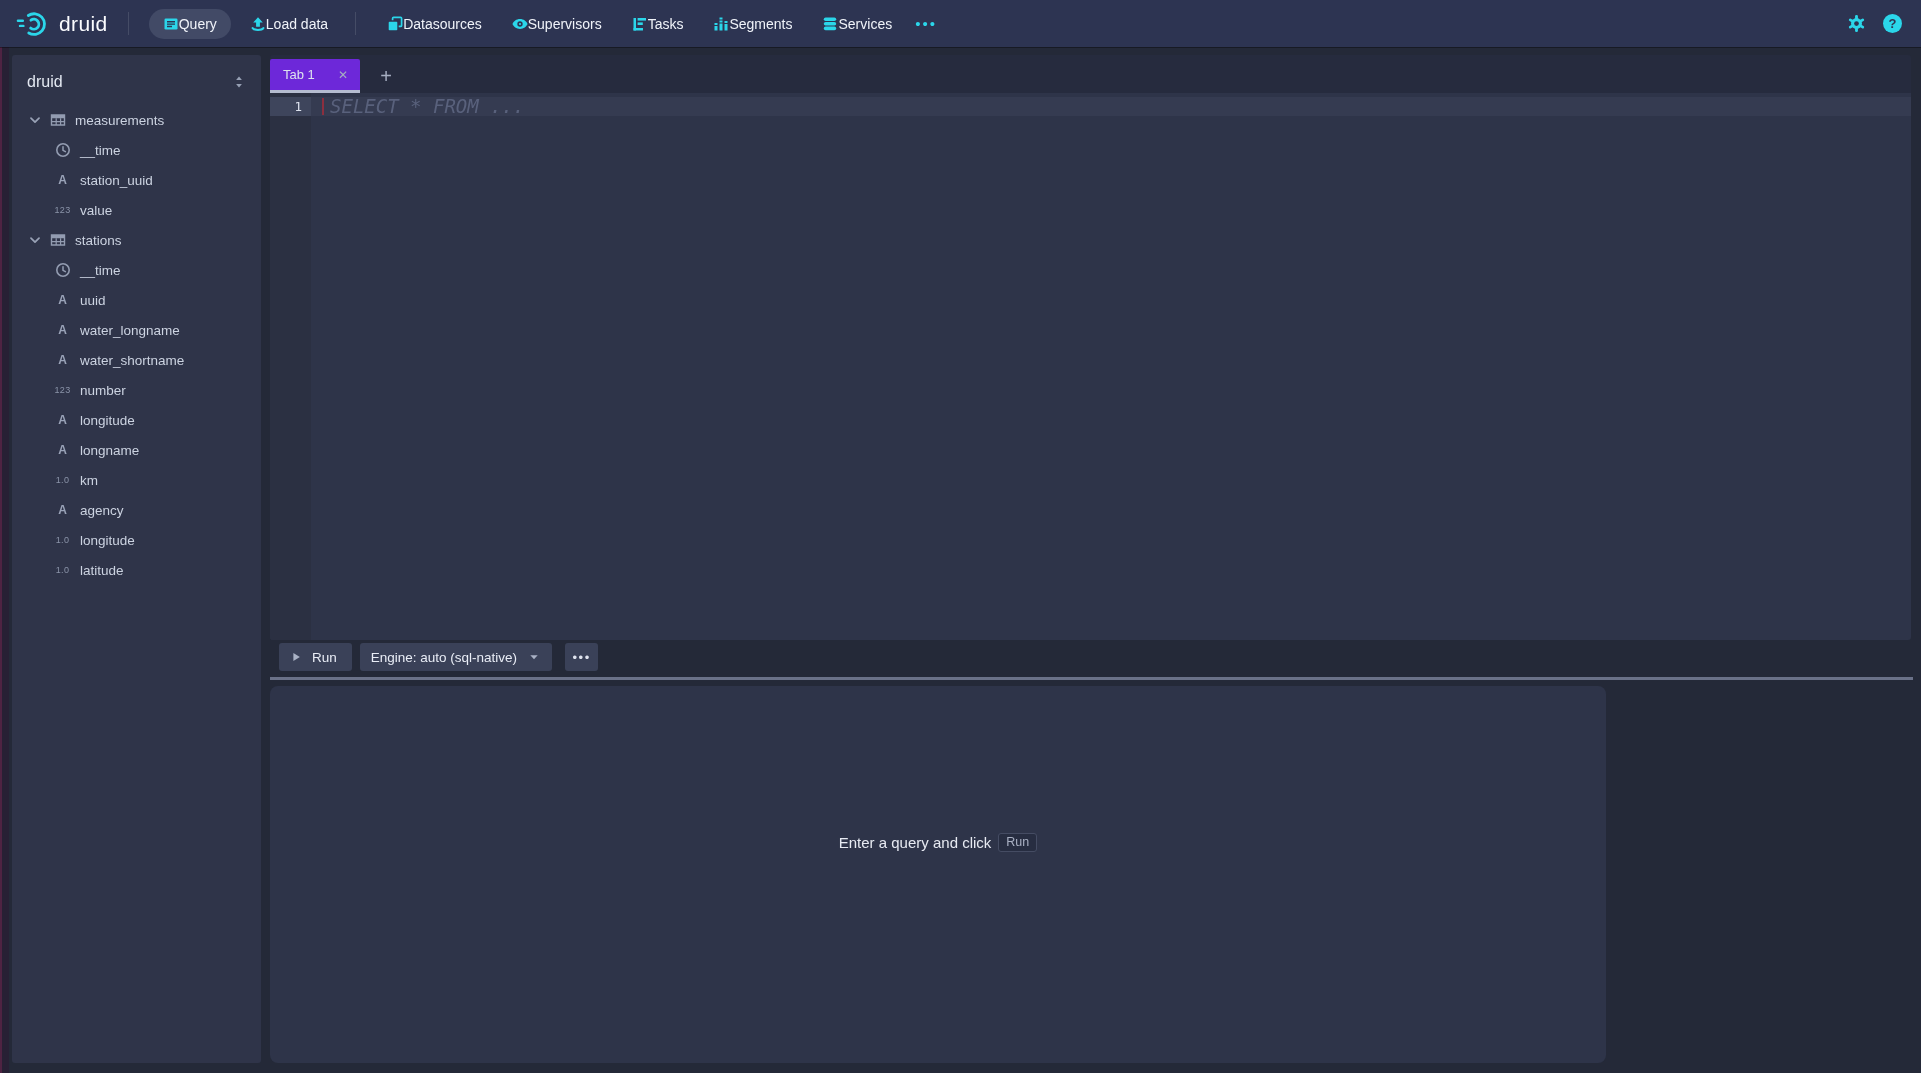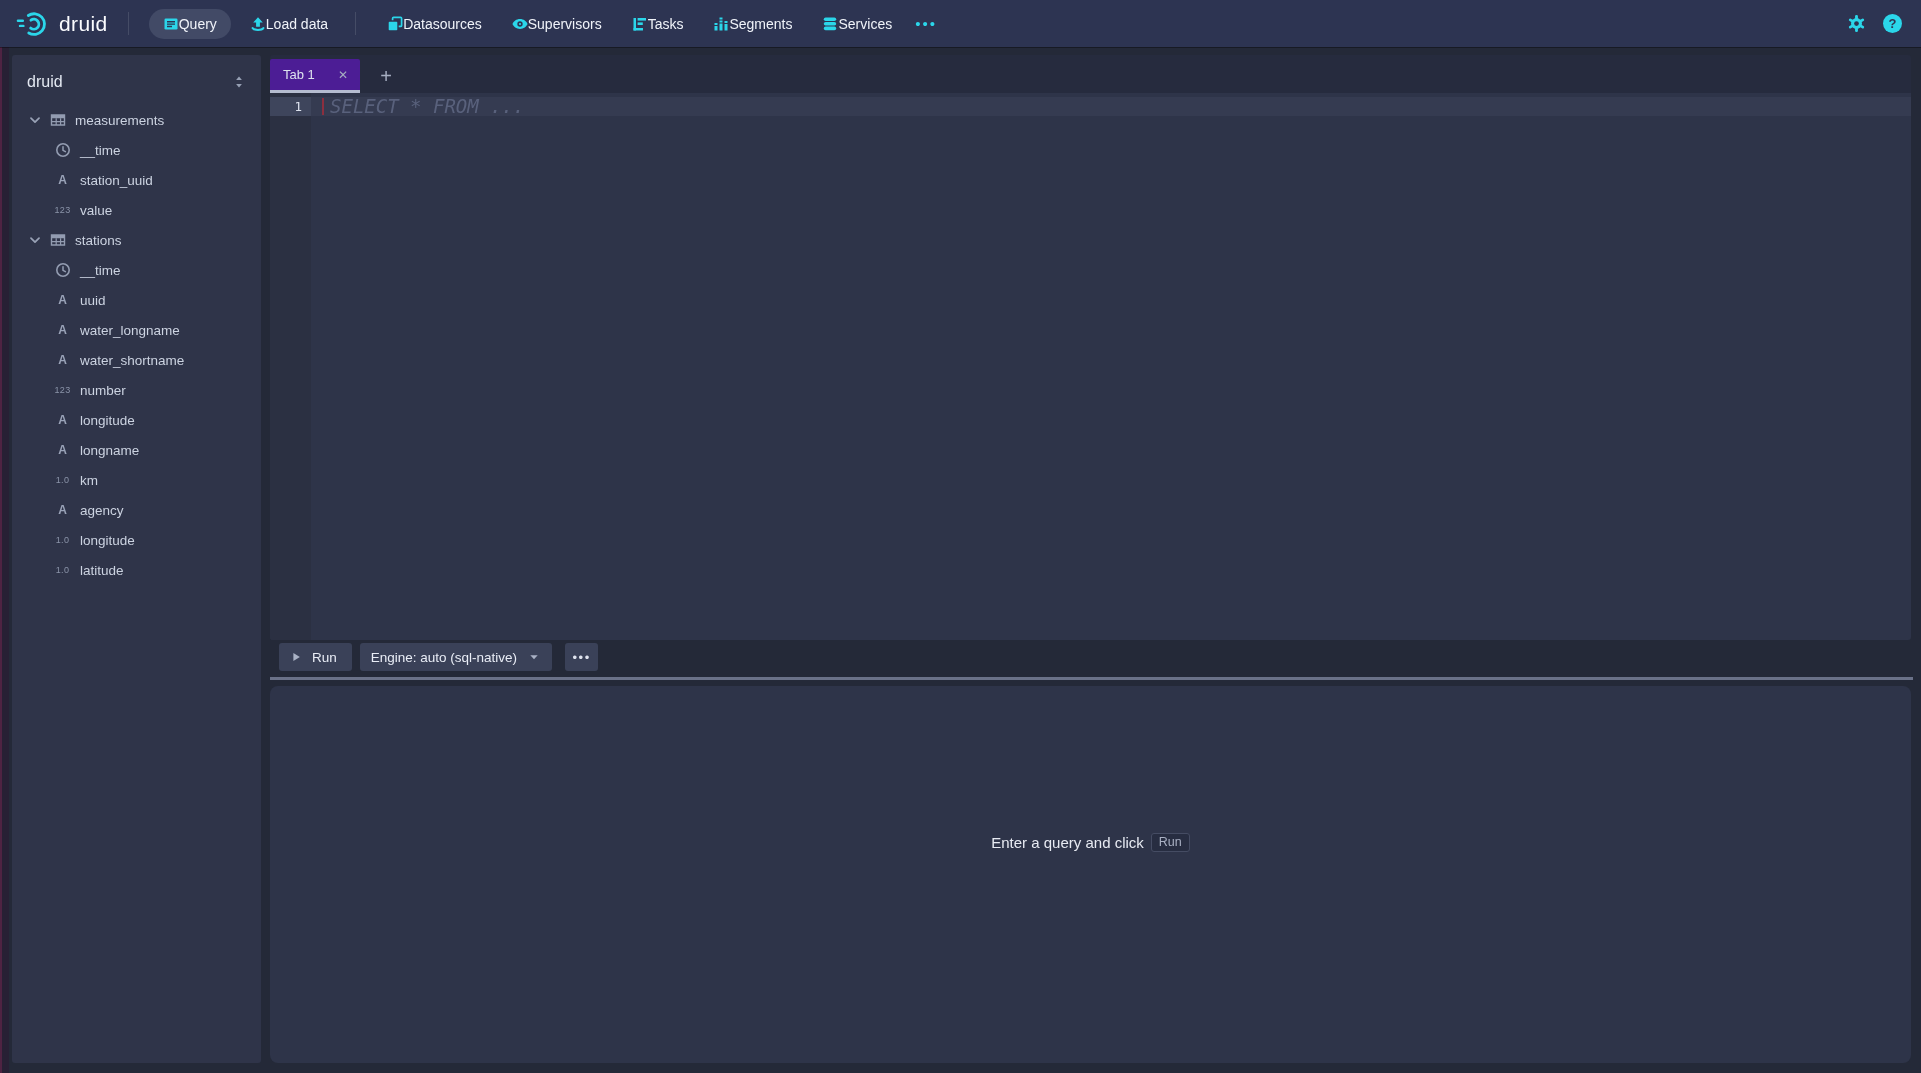--- a/index.html
+++ b/index.html
@@ -72,21 +72,21 @@
   .ticon.tA { font-size:12px; font-weight:600; color:#9aa3b8; }
   .tlabel { white-space:nowrap; }
 
   
   .tab-bar {
     position:absolute; left:270px; top:55px; width:1641px; height:38px;
     background:#262b3e; border-radius:3px 3px 0 0;
     display:flex; align-items:flex-end;
   }
   .tab {
-    position:relative; height:34px; width:90px; background:#4c1d95;
+    position:relative; height:34px; width:90px; background:#6d28d9;
     display:flex; align-items:center; padding:0 10px 3px 13px;
     font-size:13px; color:#dde2ee; cursor:pointer; border-radius:2px 2px 0 0;
   }
   .tab-underline { position:absolute; left:0; bottom:0; width:100%; height:3px; background:#b5bcd0; }
   .tab-close { margin-left:auto; color:#a6aec1; font-size:12px; cursor:pointer; padding:2px; }
   .add-tab {
     width:28px; height:30px; margin-left:12px; margin-bottom:2px;
     display:flex; align-items:center; justify-content:center;
     color:#a6aec1; font-size:20px; font-weight:400; cursor:pointer;
   }
@@ -126,21 +126,21 @@
   .qmore-btn { margin-left:13px; width:33px; justify-content:center; color:#dfe3ee; letter-spacing:1.5px; font-size:13px; }
 
   
   .splitter {
     position:absolute; left:270px; top:677px; width:1643px; height:3px;
     background:#6a7188; cursor:row-resize;
   }
 
   
   .results-panel {
-    position:absolute; left:270px; top:686px; width:1641px; height:377px;
+    position:absolute; left:270px; top:686px; width:1336px; height:377px;
     background:#2e3449; border-radius:8px;
   }
   .empty-msg {
     position:absolute; top:147px; left:0; width:100%;
     display:flex; align-items:center; justify-content:center; gap:7px;
     font-size:15px; color:#e7eaf2;
   }
   .run-tag {
     background:#272d41; border:1px solid #454c63; border-radius:3px;
     color:#a9b0c3; font-size:12.5px; padding:1px 7px 2px;

